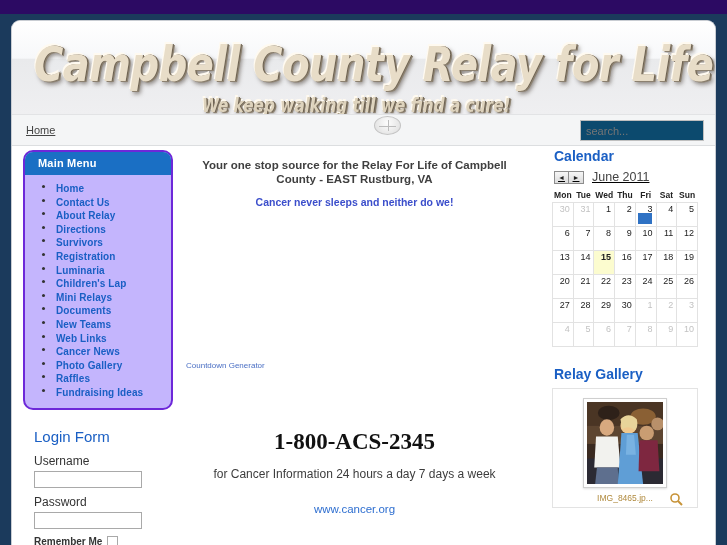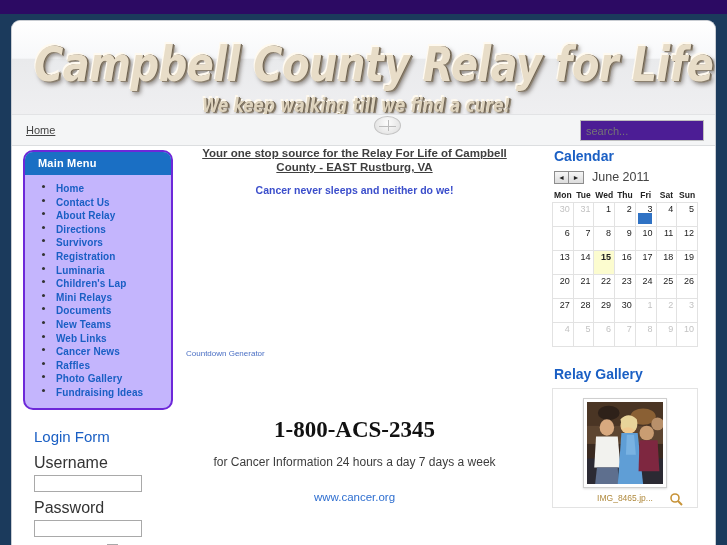--- a/index.html
+++ b/index.html
@@ -104,21 +104,21 @@
     border-bottom: 1px solid #dcdee0;
   }
   .breadcrumb {
     position: absolute; left: 14px; top: 9px;
     font-size: 11px; color: #444;
   }
   .search-input {
     position: absolute; right: 11px; top: 5px;
     width: 124px; height: 21px;
     border: 1px solid #bfbfbf;
-    background: #4c1d95;
+    background: #0c4a6e;
     font-size: 11px;
     color: #9a9a9a;
     padding: 0 5px;
     font-family: "Liberation Sans", sans-serif;
   }
 
   
   .body {
     position: relative;
     height: 398px;
@@ -170,21 +170,21 @@
   }
 
   .login-box { margin-top: 18px; padding-left: 11px; }
   .login-title {
     color: #1a5fc4;
     font-size: 15px;
     font-weight: normal;
     margin: 0 0 9px 0;
   }
   .field-label {
-    font-size: 16px;
+    font-size: 12px;
     color: #333;
     margin-bottom: 3px;
   }
   .text-field {
     width: 108px; height: 17px;
     border: 1px solid #a9a9a9;
     background: #fff;
     margin-bottom: 7px;
     display: block;
     font-family: "Liberation Sans", sans-serif;
@@ -208,22 +208,21 @@
     left: 165px; top: 0;
     width: 355px;
     text-align: center;
   }
   .tagline {
     font-size: 11.5px;
     font-weight: bold;
     color: #3f3f3f;
     line-height: 14px;
     padding: 0 14px;
-    margin-top: 0px;
-    text-decoration: underline;
+    margin-top: 12px;
   }
   .subtagline {
     font-size: 10.5px;
     font-weight: bold;
     color: #3b4ecb;
     margin-top: 10px;
   }
   .flash-slot { height: 153px; }
   .countdown-link {
     display: block;
@@ -261,20 +260,21 @@
   }
   .mod-title {
     color: #1a5fc4;
     font-size: 14px;
     font-weight: bold;
     margin: 0 0 6px 2px;
   }
   .cal-nav {
     display: flex; align-items: center; gap: 8px;
     margin: 0 0 5px 2px;
+    text-decoration: underline;
   }
   .cal-arrows { display: flex; }
   .cal-arrow {
     width: 15px; height: 13px;
     background: linear-gradient(to bottom, #f6f6f6, #dcdcdc);
     border: 1px solid #8d8d8d;
     font-size: 7px;
     color: #222;
     display: flex; align-items: center; justify-content: center;
     line-height: 1;
@@ -381,22 +381,22 @@
             <li><a href="#">Directions</a></li>
             <li><a href="#">Survivors</a></li>
             <li><a href="#">Registration</a></li>
             <li><a href="#">Luminaria</a></li>
             <li><a href="#">Children's Lap</a></li>
             <li><a href="#">Mini Relays</a></li>
             <li><a href="#">Documents</a></li>
             <li><a href="#">New Teams</a></li>
             <li><a href="#">Web Links</a></li>
             <li><a href="#">Cancer News</a></li>
+            <li><a href="#">Photo Gallery</a></li>
             <li><a href="#">Raffles</a></li>
-            <li><a href="#">Photo Gallery</a></li>
             <li><a href="#">Fundraising Ideas</a></li>
           </ul>
         </div>
 
         <div class="login-box">
           <div class="login-title">Login Form</div>
 
           <div class="field-label">Username</div>
           <input class="text-field" type="text" style="">
 

